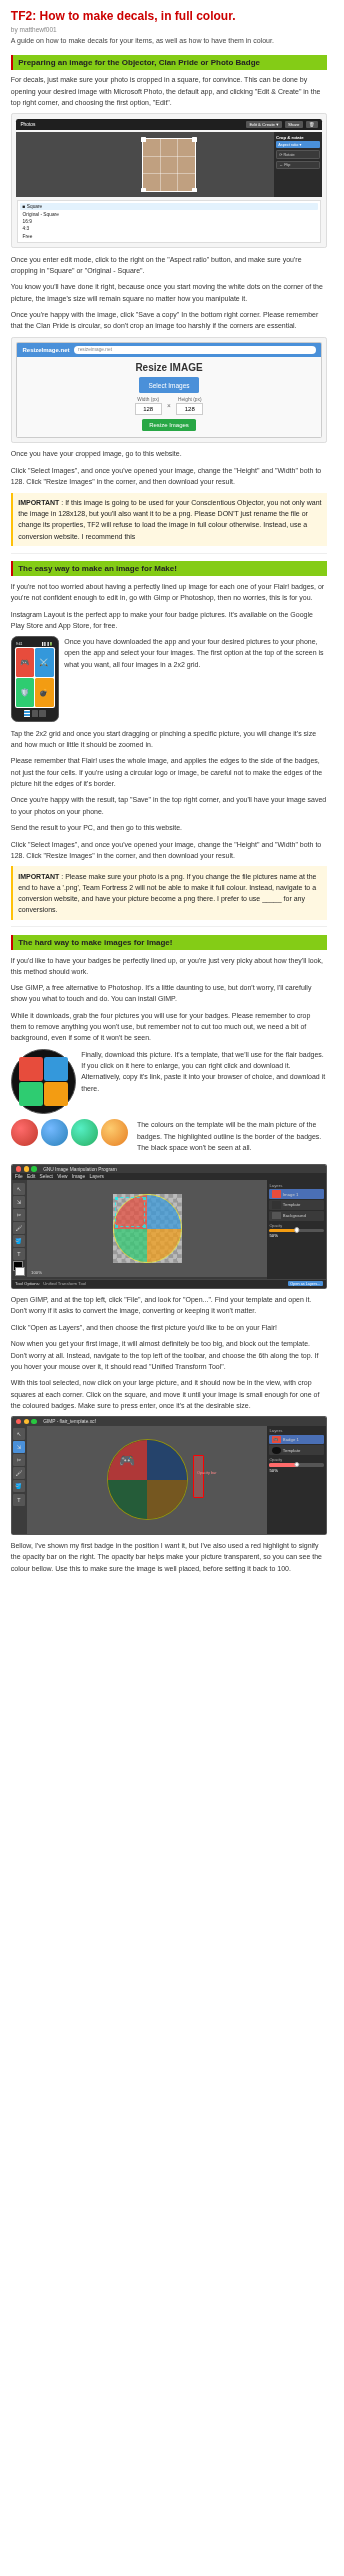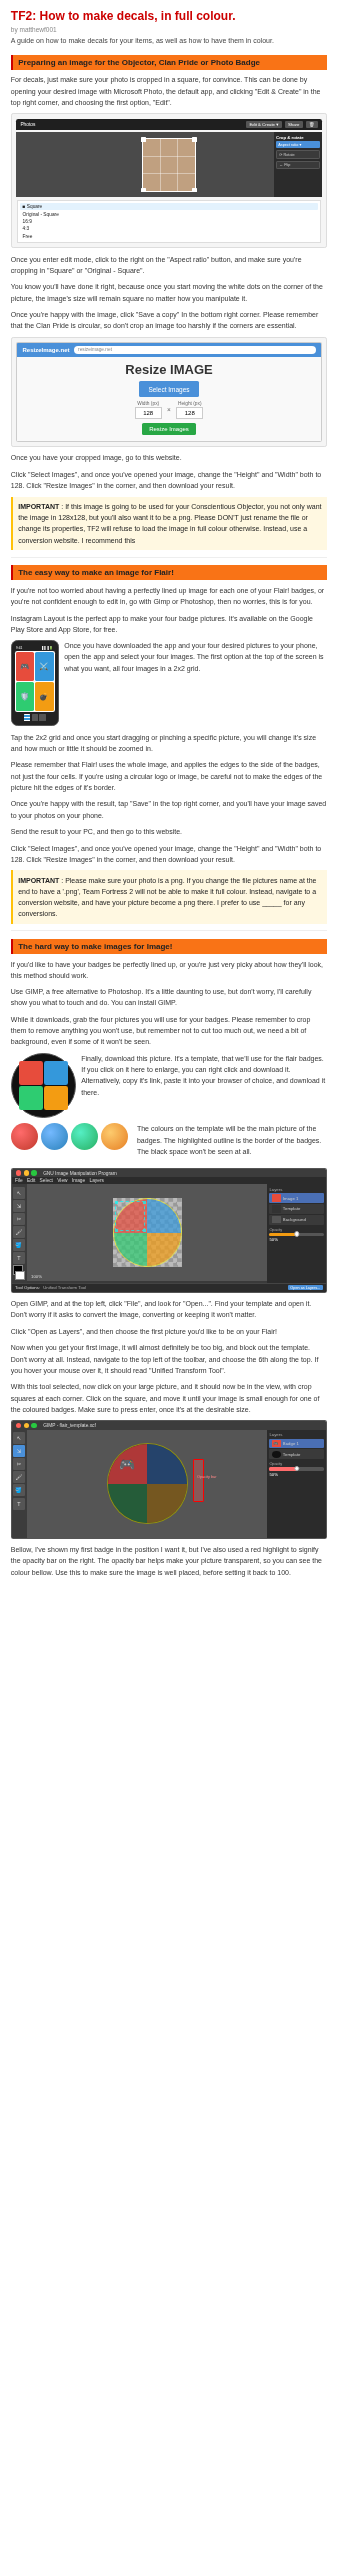--- a/index.html
+++ b/index.html
@@ -186,21 +186,21 @@
       color: #fff;
       padding: 4.3px 10.8px;
       border-radius: 10.8px;
       font-size: 7px;
       font-weight: bold;
       cursor: pointer;
       border: none;
     }
     
     .section-header {
-      background: #f97316;
+      background: #84cc16;
       border-left: 2.2px solid #cc0000;
       padding: 3.2px 5.4px;
       margin: 7.5px 0 4.3px 0;
       font-size: 8px;
       font-weight: bold;
       color: #222;
     }
   </style>
 </head>
 <body>
@@ -262,21 +262,21 @@
   <p>You know you'll have done it right, because once you start moving the white dots on the corner of the picture, the image's size will remain square no matter how you manipulate it.</p>
   <p>Once you're happy with the image, click "Save a copy" In the bottom right corner. Please remember that the Clan Pride is circular, so don't crop an image too harshly if the corners are essential.</p>
 
   <div class="screenshot-block">
     <div style="width:100%; border:0.5px solid #ccc; border-radius:1.6px; overflow:hidden;">
       <div style="background:#4a90d9; padding:3.2px 5.4px; display:flex; align-items:center; gap:4.3px;">
         <span style="color:#fff; font-size:6px; font-weight:bold;">ResizeImage.net</span>
         <div style="flex:1; background:#fff; border-radius:5.4px; padding:1.1px 4.3px; font-size:4.8px; color:#888;">resizeimage.net</div>
       </div>
       <div style="background:#f9f9f9; padding:5.4px; display:flex; flex-direction:column; align-items:center; gap:4.3px;">
-        <div style="font-size:13px; font-weight:bold; color:#333;">Resize IMAGE</div>
+        <div style="font-size:10px; font-weight:bold; color:#333;">Resize IMAGE</div>
         <div style="background:#4a90d9; color:#fff; padding:4.3px 9.7px; border-radius:1.6px; font-size:6.5px; cursor:pointer;">Select Images</div>
         <div style="display:flex; gap:5.4px; align-items:center;">
           <div style="display:flex; flex-direction:column; gap:1.1px; align-items:center;">
             <label style="font-size:4.8px; color:#666;">Width (px)</label>
             <input type="text" value="128" style="width: 27px; padding: 1.6px; border: 0.5px solid rgb(204, 204, 204); text-align: center; font-size: 6px;">
           </div>
           <div style="font-size:6.5px; color:#666;">×</div>
           <div style="display:flex; flex-direction:column; gap:1.1px; align-items:center;">
             <label style="font-size:4.8px; color:#666;">Height (px)</label>
             <input type="text" value="128" style="width: 27px; padding: 1.6px; border: 0.5px solid rgb(204, 204, 204); text-align: center; font-size: 6px;">
@@ -289,21 +289,21 @@
 
   <p>Once you have your cropped image, go to this website.</p>
   <p>Click "Select Images", and once you've opened your image, change the "Height" and "Width" both to 128. Click "Resize Images" in the corner, and then download your result.</p>
 
   <div class="important-note">
     <strong>IMPORTANT</strong> : <span>If this image is going to be used for your Conscientious Objector, you not only want the image in 128x128, but you'll also want it to be a png. Please DON'T just rename the file or change its properties, TF2 will refuse to load the image in full colour otherwise. Instead, use a conversion website. I recommend this</span>
   </div>
 
   <hr class="section-divider">
 
-  <div class="section-header">The easy way to make an image for Flair!</div>
+  <div class="section-header">The easy way to make an image for Make!</div>
 
   <p>If you're not too worried about having a perfectly lined up image for each one of your Flair! badges, or you're not confident enough to edit in, go with Gimp or Photoshop, then no worries, this is for you.</p>
   <p>Instagram Layout is the perfect app to make your four badge pictures. It's available on the Google Play Store and App Store, for free.</p>
 
   <div class="image-row">
     <div class="phone-mockup">
 
       <div style="width:100%; display:flex; justify-content:space-between; padding:0 1.1px 1.6px 1.1px;">
         <span style="color:#fff; font-size:3.2px;">9:41</span>
         <span style="color:#fff; font-size:3.2px;">▐▐ ▐ 🔋</span>

